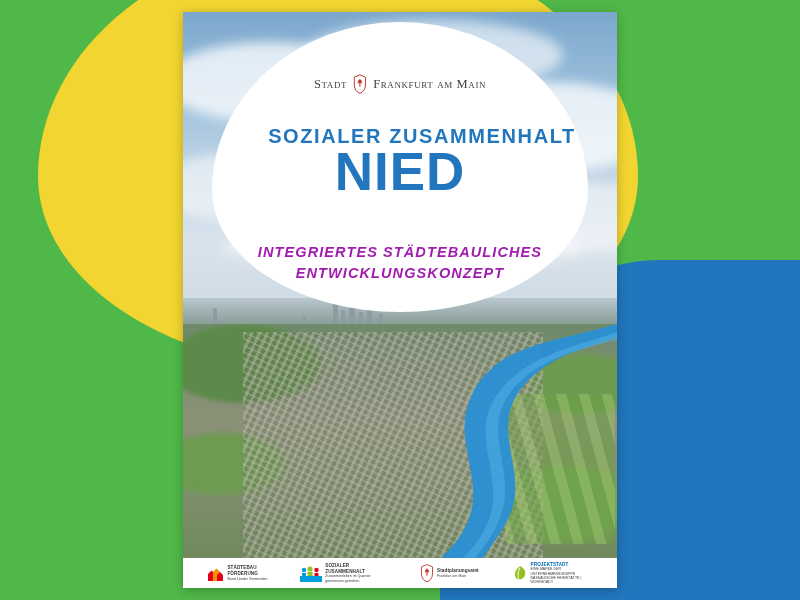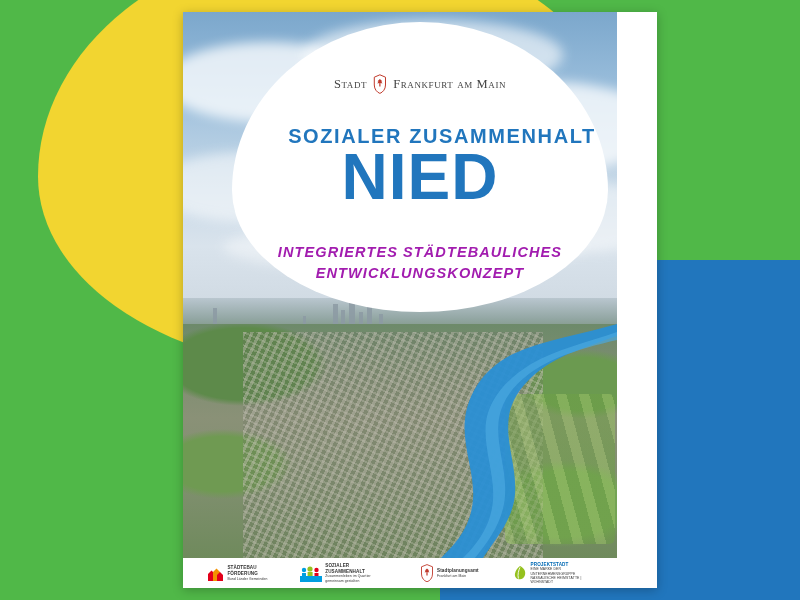--- a/index.html
+++ b/index.html
@@ -65,21 +65,21 @@
     width: 190px;
     height: 210px;
     background: #50b848;
   }
 
   
   #cover {
     position: absolute;
     left: 183px;
     top: 12px;
-    width: 474px;
+    width: 434px;
     height: 576px;
     background: #ffffff;
     box-shadow: 0 2px 10px rgba(0,0,0,0.25);
     overflow: hidden;
   }
 
   
   .photo {
     position: absolute;
     left: 0; top: 0;
@@ -199,21 +199,21 @@
     font-weight: bold;
     letter-spacing: 1.6px;
     color: #2176bd;
     margin-left: 44px;
   }
   .bigtitle {
     position: absolute;
     left: 0; right: 0;
     top: 133px;
     text-align: center;
-    font-size: 64px;
+    font-size: 53px;
     font-weight: bold;
     letter-spacing: 1px;
     color: #2176bd;
     line-height: 1;
   }
   .subtitle {
     position: absolute;
     left: 0; right: 0;
     top: 230px;
     text-align: center;

